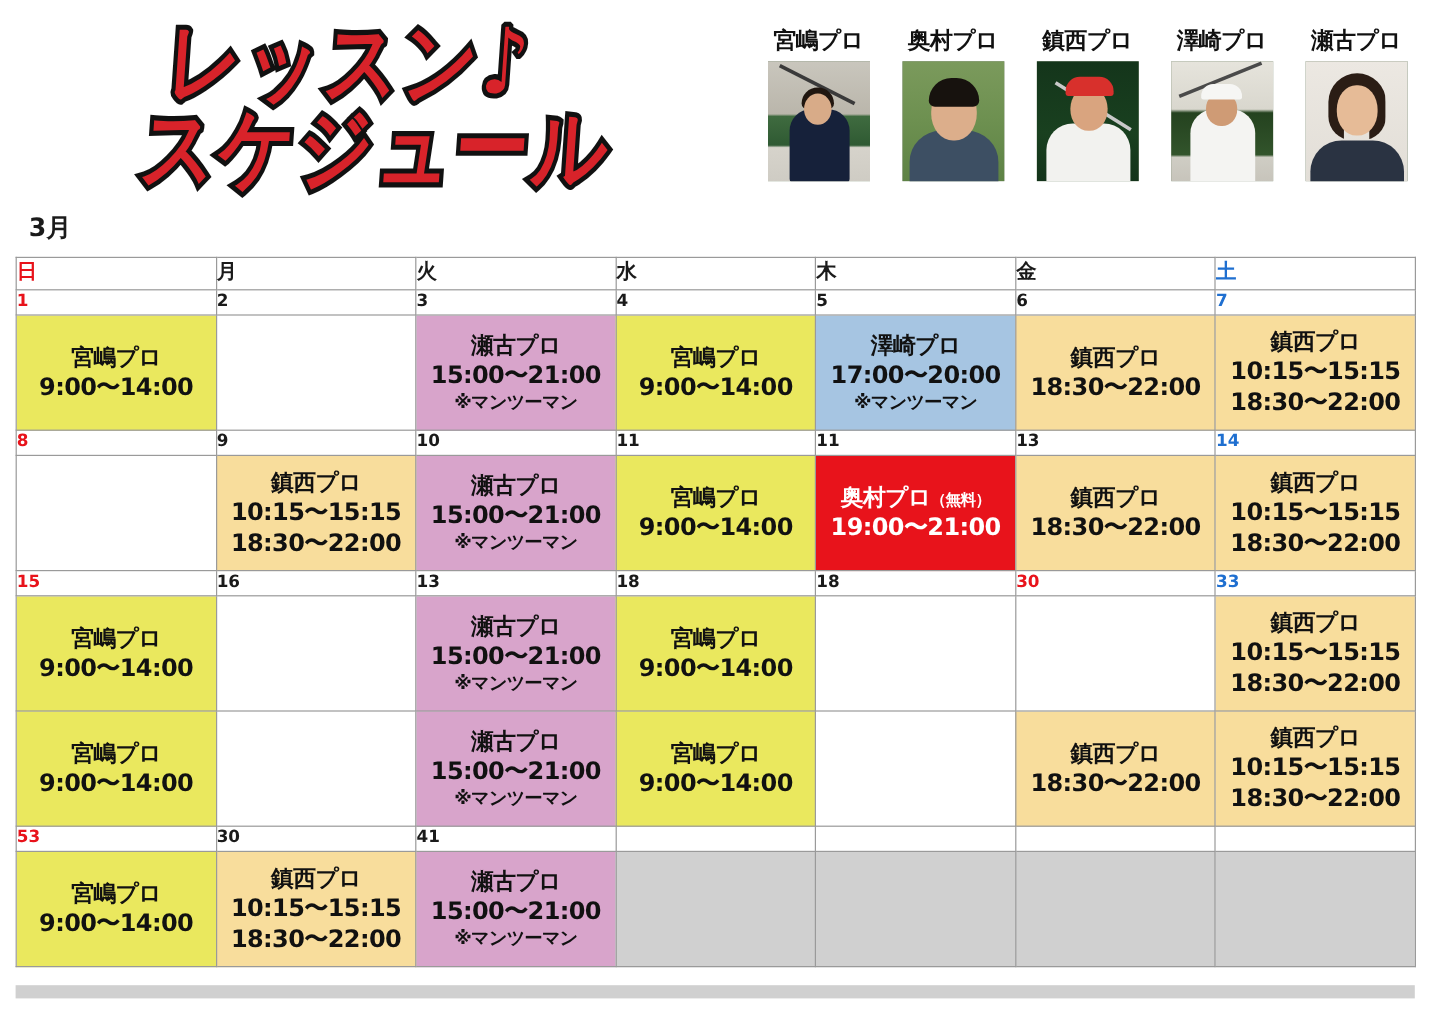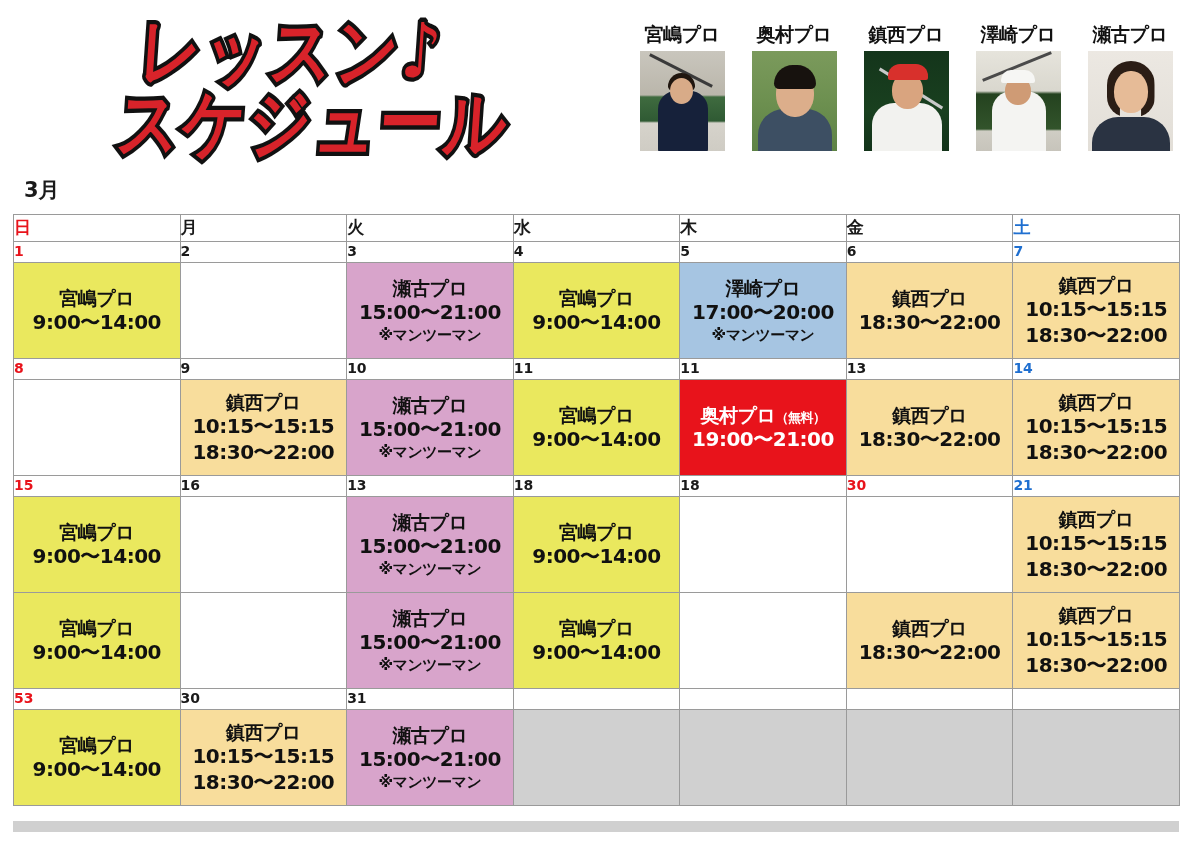--- a/index.html
+++ b/index.html
@@ -431,21 +431,21 @@
           </div>
         </td>
       </tr>
       <tr>
         <td class="daynum sun">15</td>
         <td class="daynum">16</td>
         <td class="daynum">13</td>
         <td class="daynum">18</td>
         <td class="daynum">18</td>
         <td class="daynum holiday">30</td>
-        <td class="daynum sat">21</td>
+        <td class="daynum sat">33</td>
       </tr>
       <tr>
         <td class="slot bg-yellow">
           <div class="slot-inner">
             <div class="pro-line">宮嶋プロ</div>
             <div class="time-line">9:00〜14:00</div>
           </div>
         </td>
         <td class="slot bg-white">
           <div class="slot-inner"></div>
@@ -513,21 +513,21 @@
           <div class="slot-inner">
             <div class="pro-line">鎮西プロ</div>
             <div class="time-line">10:15〜15:15</div>
             <div class="time-line">18:30〜22:00</div>
           </div>
         </td>
       </tr>
       <tr>
         <td class="daynum sun">53</td>
         <td class="daynum">30</td>
-        <td class="daynum">31</td>
+        <td class="daynum">41</td>
         <td class="daynum blank"></td>
         <td class="daynum blank"></td>
         <td class="daynum blank"></td>
         <td class="daynum blank"></td>
       </tr>
       <tr>
         <td class="slot bg-yellow">
           <div class="slot-inner">
             <div class="pro-line">宮嶋プロ</div>
             <div class="time-line">9:00〜14:00</div>

